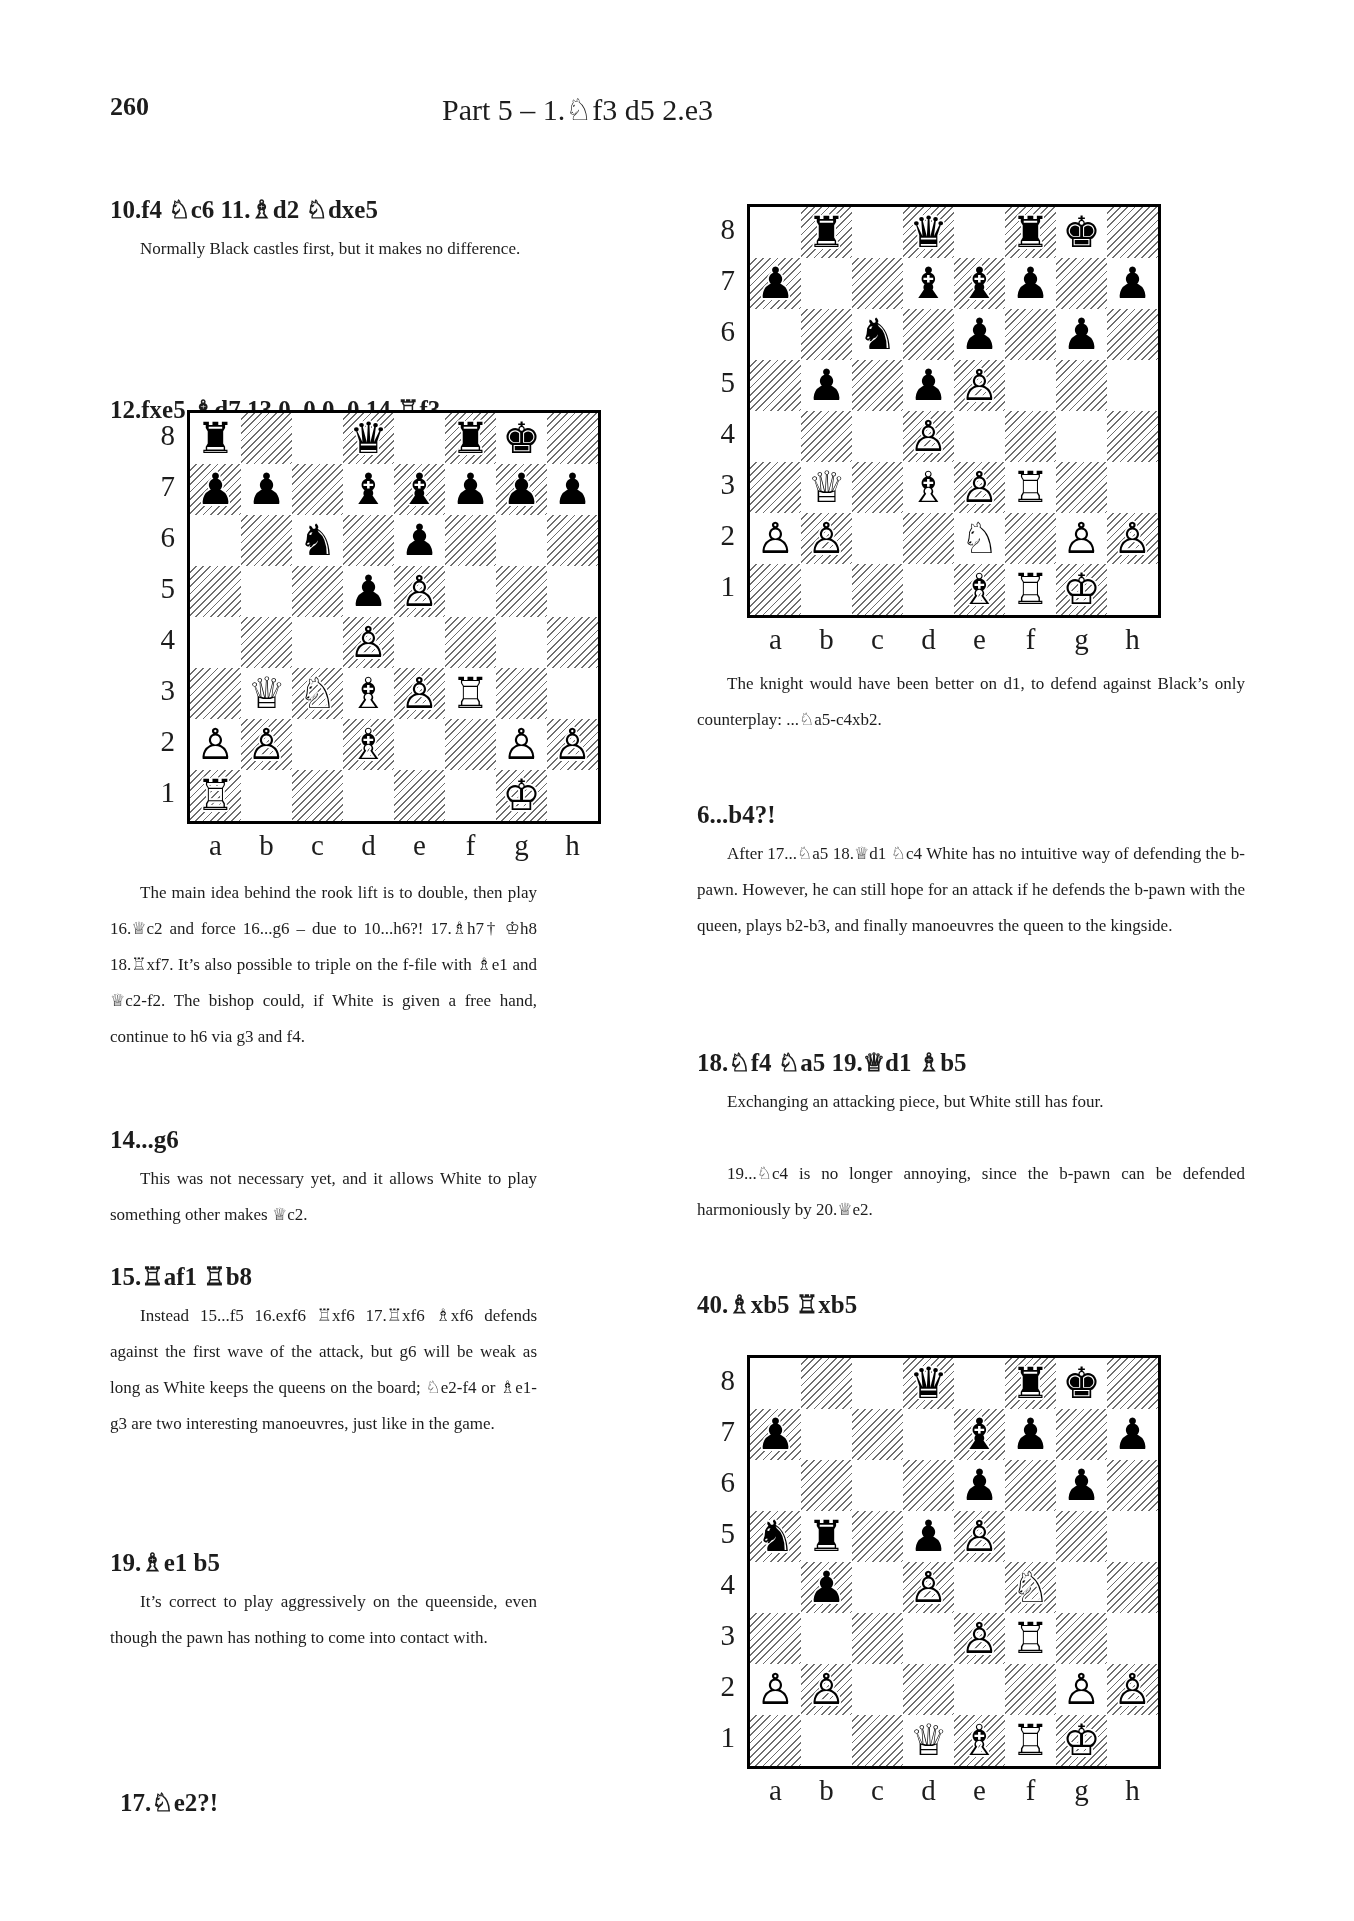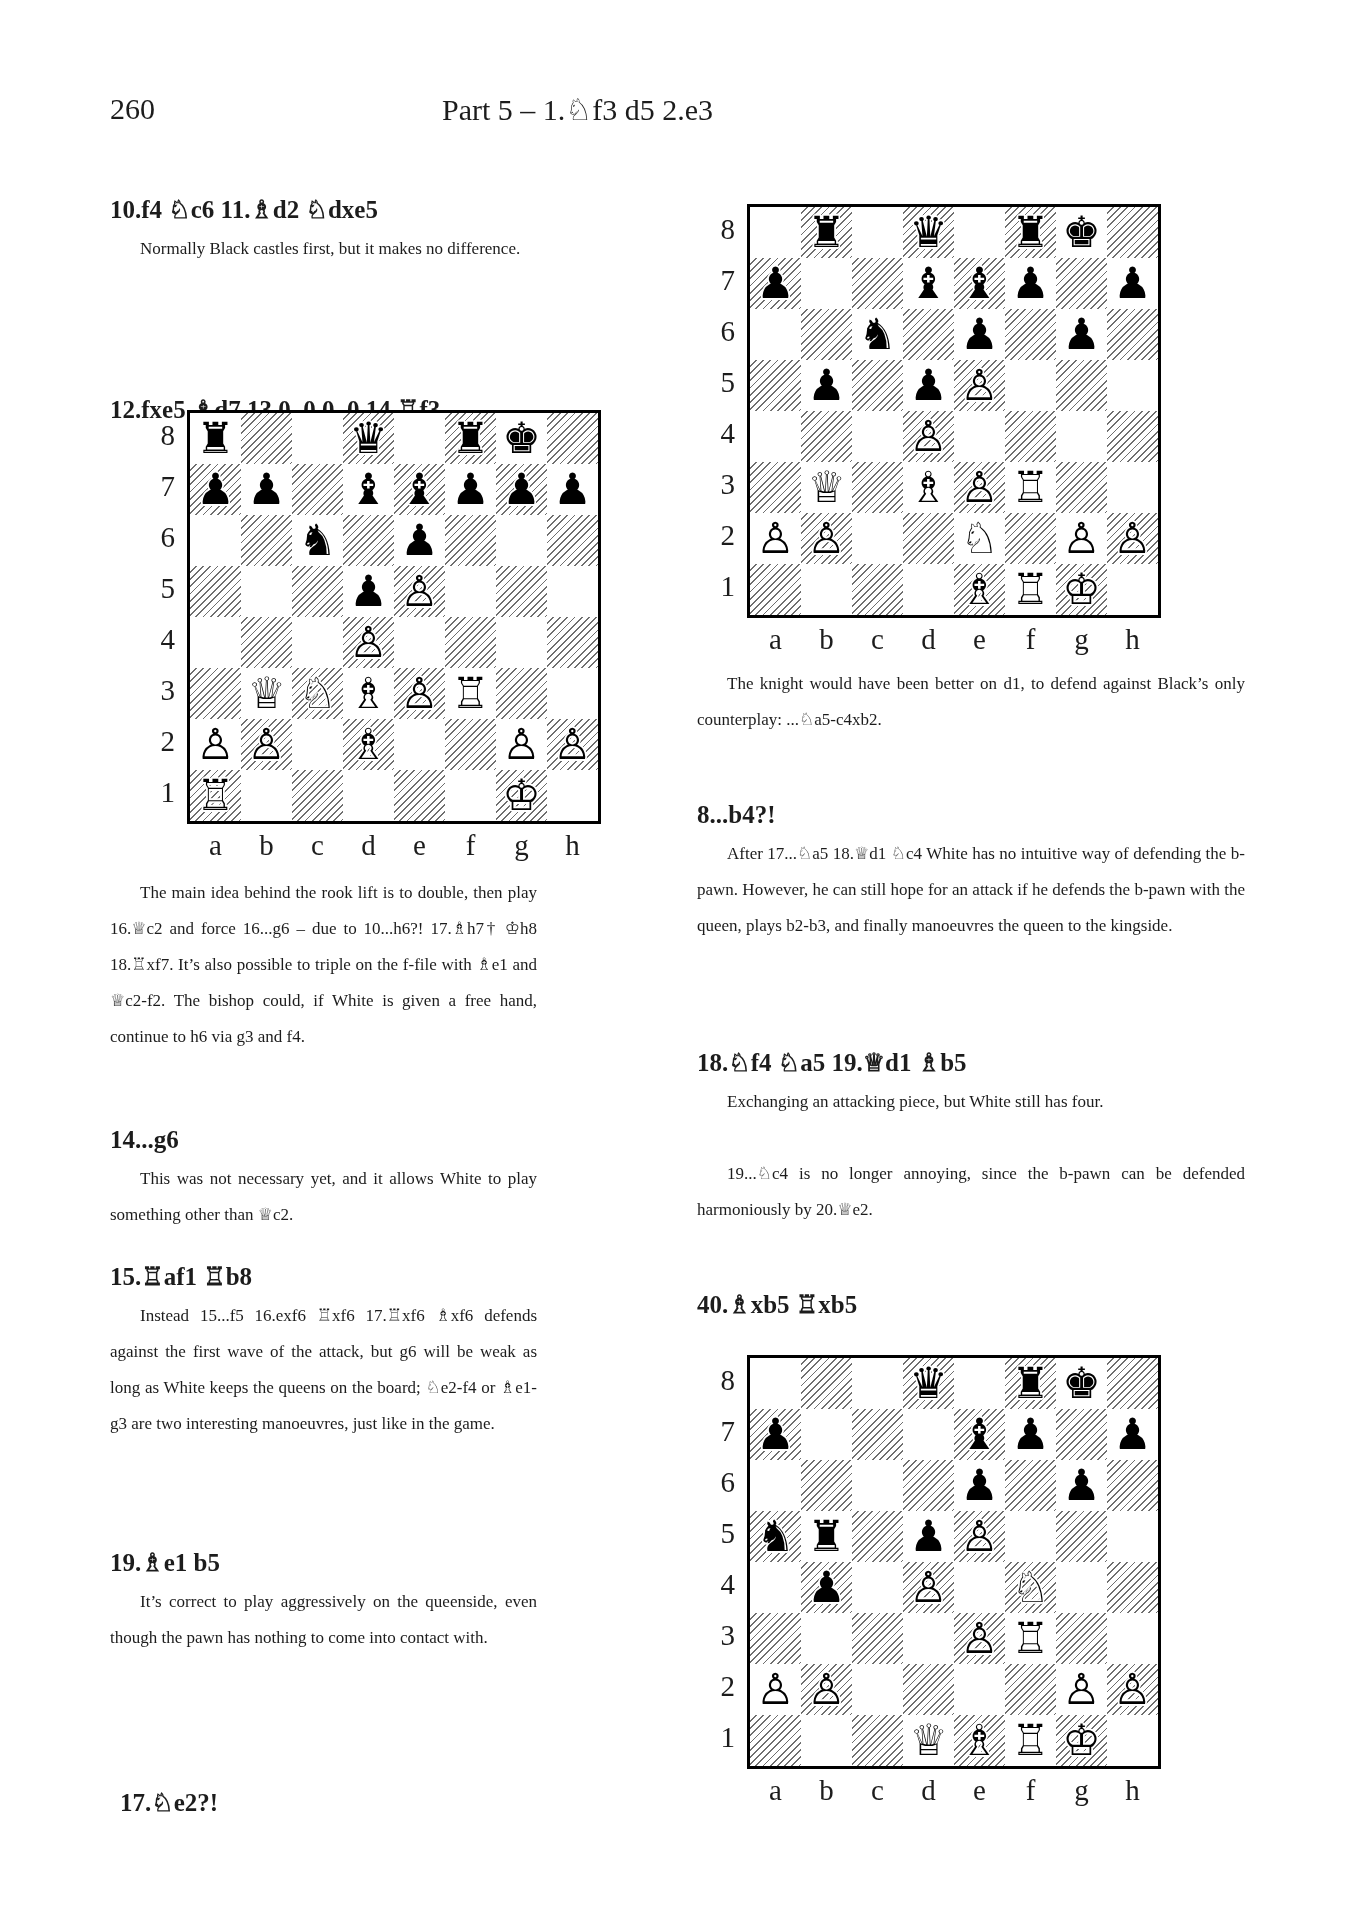--- a/index.html
+++ b/index.html
@@ -2,21 +2,21 @@
 <html><head>
 <meta charset="utf-8">
 <style>
   html,body{margin:0;padding:0;}
   body{
     width:1354px;height:1921px;background:#ffffff;position:relative;
     font-family:"Liberation Serif","DejaVu Serif",serif;color:#1c1c1c;
     -webkit-font-smoothing:antialiased;
   }
   .abs{position:absolute;}
-  .pagenum{font-size:30px;}
+  .pagenum{font-size:26px;font-weight:bold;}
   .runhead{font-size:30px;}
   .col-block{width:427px;}
   .col-block.right{width:548px;}
   .moveline{font-weight:bold;font-size:25px;line-height:34px;white-space:nowrap;}
   .para{font-size:17px;line-height:36px;text-align:justify;text-indent:30px;margin:0;}
   
   .diagram{position:absolute;}
   .diagram .board-row{display:flex;align-items:flex-start;}
   .rank-labels{width:35px;margin-right:12px;}
   .rank-labels div{height:51px;line-height:51px;text-align:right;font-size:29px;}
@@ -189,21 +189,21 @@
       <div>d</div>
       <div>e</div>
       <div>f</div>
       <div>g</div>
       <div>h</div>
     </div>
 </div>
 
 <p class="abs col-block para" style="left:110px;top:875px;">The main idea behind the rook lift is to double, then play 16.♕c2 and force 16...g6 – due to 10...h6?! 17.♗h7† ♔h8 18.♖xf7. It’s also possible to triple on the f-file with ♗e1 and ♕c2-f2. The bishop could, if White is given a free hand, continue to h6 via g3 and f4.</p>
 <div class="abs col-block moveline" style="left:110px;top:1123px;">14...g6</div>
-<p class="abs col-block para" style="left:110px;top:1161px;">This was not necessary yet, and it allows White to play something other than ♕c2.</p>
+<p class="abs col-block para" style="left:110px;top:1161px;">This was not necessary yet, and it allows White to play something other makes ♕c2.</p>
 <div class="abs col-block moveline" style="left:110px;top:1260px;">15.♖af1 ♖b8</div>
 <p class="abs col-block para" style="left:110px;top:1298px;">Instead 15...f5 16.exf6 ♖xf6 17.♖xf6 ♗xf6 defends against the first wave of the attack, but g6 will be weak as long as White keeps the queens on the board; ♘e2-f4 or ♗e1-g3 are two interesting manoeuvres, just like in the game.</p>
 <div class="abs col-block moveline" style="left:110px;top:1546px;">19.♗e1 b5</div>
 <p class="abs col-block para" style="left:110px;top:1584px;">It’s correct to play aggressively on the queenside, even though the pawn has nothing to come into contact with.</p>
 <div class="abs col-block moveline" style="left:110px;top:1786px;margin-left:10px;">17.♘e2?!</div>
 
 <div class="diagram" style="left:700px;top:204px;">
   <div class="board-row">
     <div class="rank-labels">
         <div>8</div>
@@ -344,21 +344,21 @@
       <div>c</div>
       <div>d</div>
       <div>e</div>
       <div>f</div>
       <div>g</div>
       <div>h</div>
     </div>
 </div>
 
 <p class="abs col-block right para" style="left:697px;top:666px;">The knight would have been better on d1, to defend against Black’s only counterplay: ...♘a5-c4xb2.</p>
-<div class="abs col-block right moveline" style="left:697px;top:798px;">8...b4?!</div>
+<div class="abs col-block right moveline" style="left:697px;top:798px;">6...b4?!</div>
 <p class="abs col-block right para" style="left:697px;top:836px;">After 17...♘a5 18.♕d1 ♘c4 White has no intuitive way of defending the b-pawn. However, he can still hope for an attack if he defends the b-pawn with the queen, plays b2-b3, and finally manoeuvres the queen to the kingside.</p>
 <div class="abs col-block right moveline" style="left:697px;top:1046px;">18.♘f4 ♘a5 19.♕d1 ♗b5</div>
 <p class="abs col-block right para" style="left:697px;top:1084px;">Exchanging an attacking piece, but White still has four.</p>
 <p class="abs col-block right para" style="left:697px;top:1156px;">19...♘c4 is no longer annoying, since the b-pawn can be defended harmoniously by 20.♕e2.</p>
 <div class="abs col-block right moveline" style="left:697px;top:1288px;">40.♗xb5 ♖xb5</div>
 
 <div class="diagram" style="left:700px;top:1355px;">
   <div class="board-row">
     <div class="rank-labels">
         <div>8</div>

